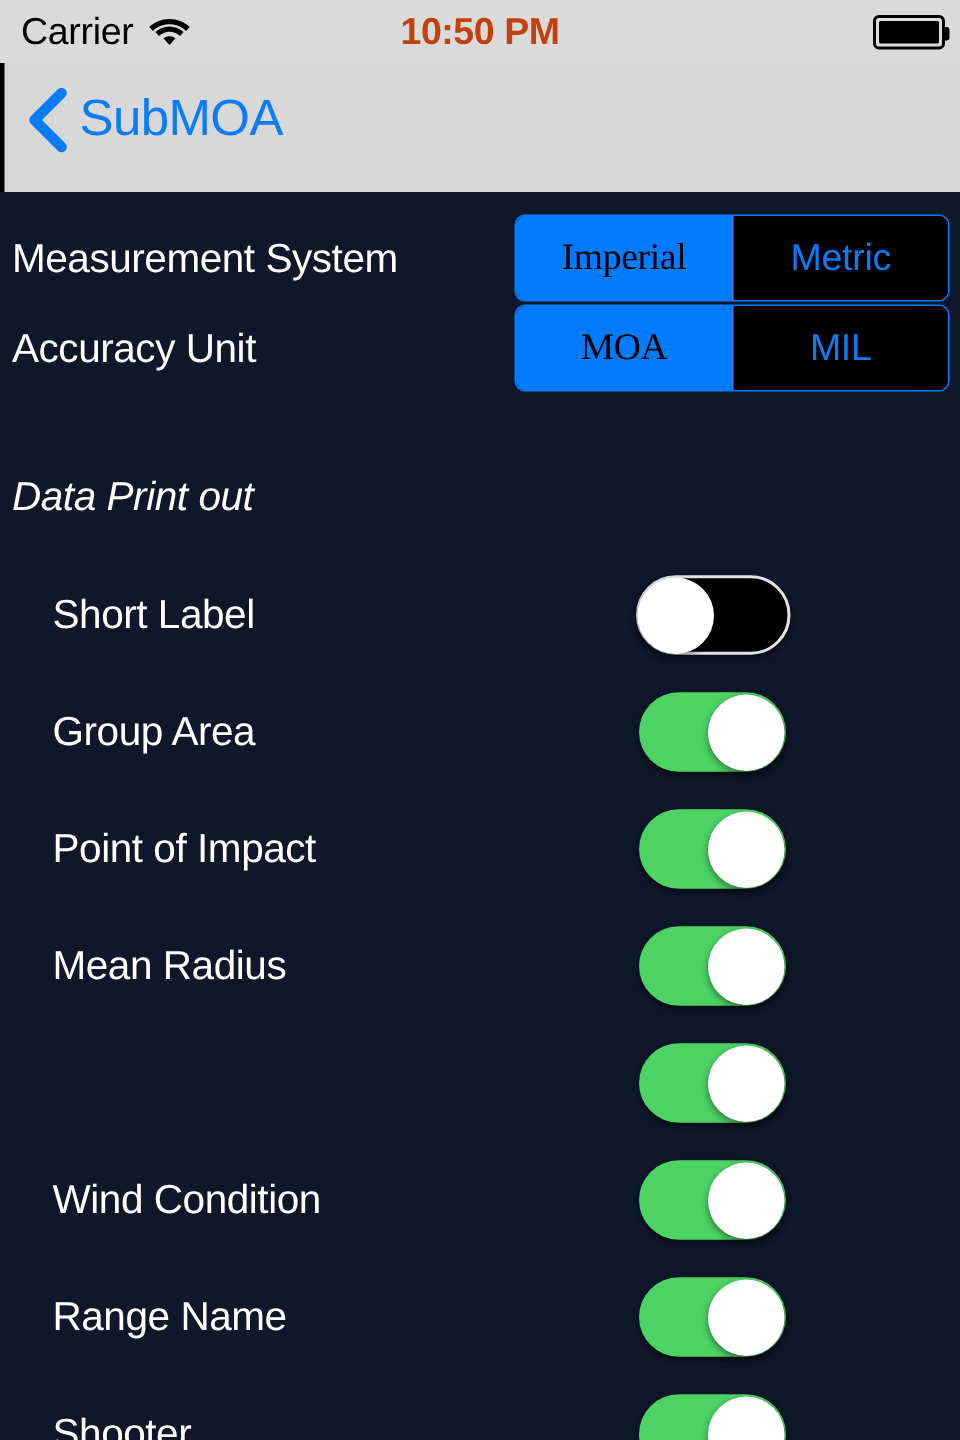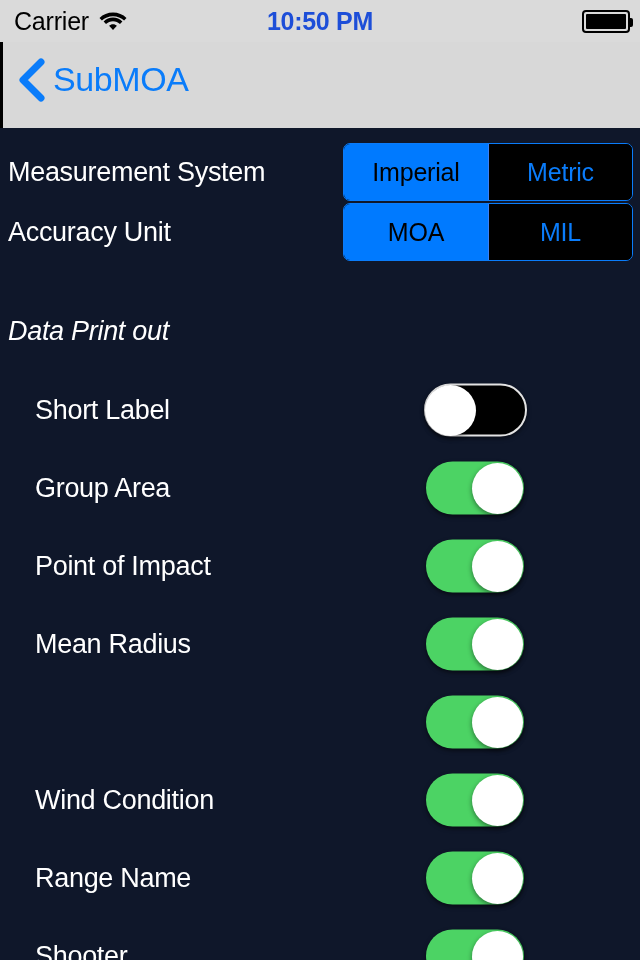--- a/index.html
+++ b/index.html
@@ -50,21 +50,21 @@
     position: absolute;
     left: 0; top: 0;
     width: 640px;
     height: 42px;
     display: flex;
     align-items: center;
     justify-content: center;
     font-size: 25px;
     font-weight: bold;
     letter-spacing: -0.3px;
-    color: #1d4ed8;
+    color: #c2410c;
   }
   .sb-right {
     position: absolute;
     right: 10px; top: 0;
     height: 42px;
     display: flex;
     align-items: center;
   }
   .battery {
     position: relative;
@@ -166,20 +166,21 @@
     align-items: center;
     justify-content: center;
     font-size: 25px;
     letter-spacing: -0.2px;
     cursor: pointer;
     box-sizing: border-box;
   }
   .seg.selected {
     background: #007aff;
     color: #000000;
+    font-family: Liberation Serif, serif;
   }
   .seg.unselected {
     background: #000000;
     color: #0a7cfa;
     border-left: 1px solid #3b82f6;
   }
 
   
   .section-header {
     position: absolute;

